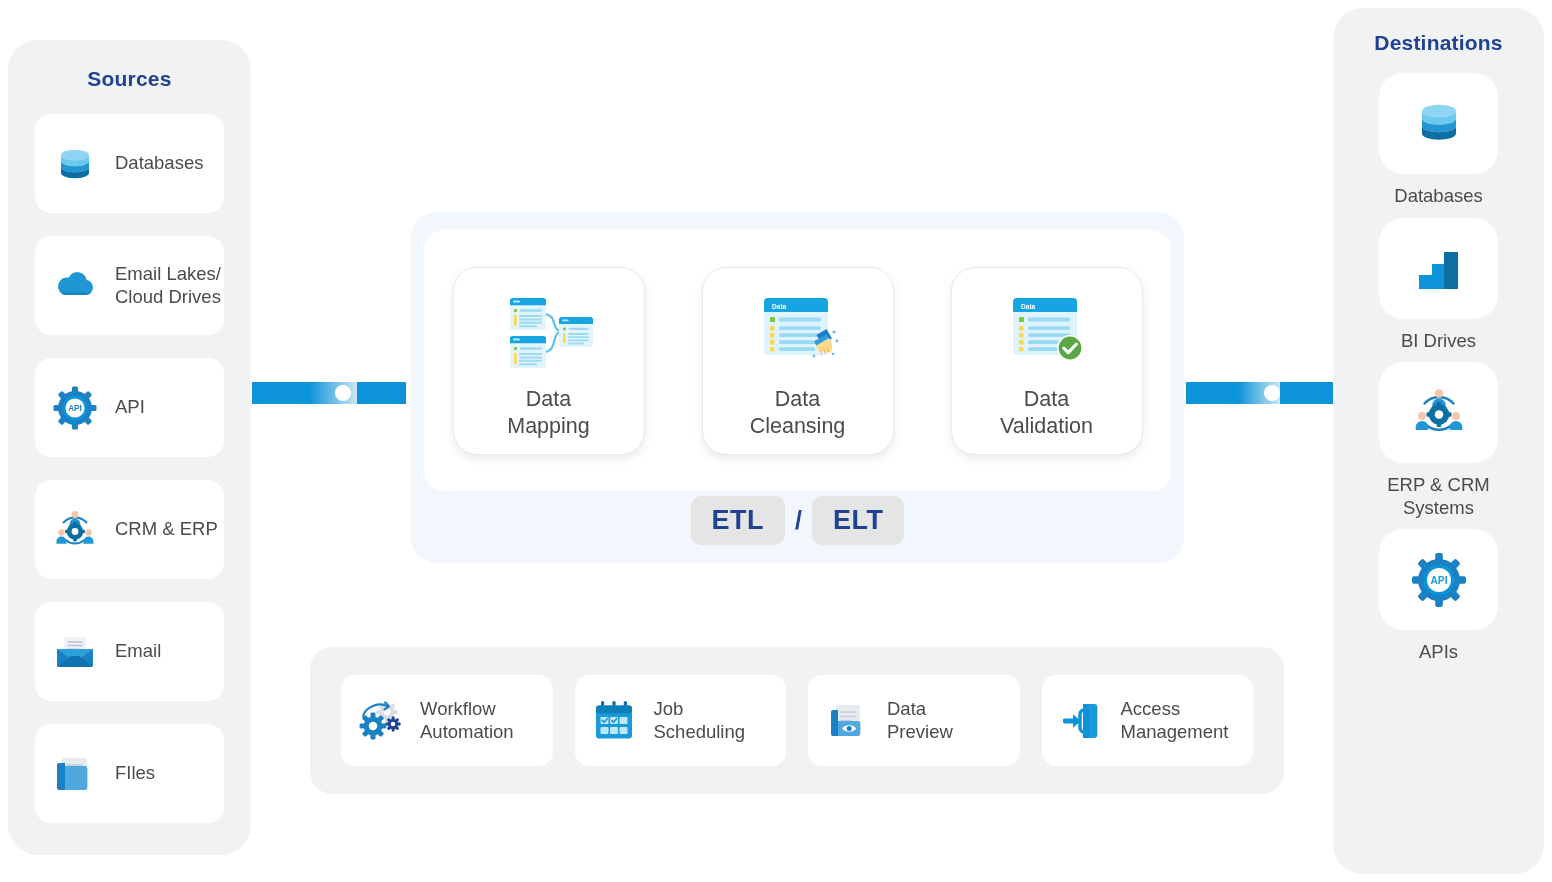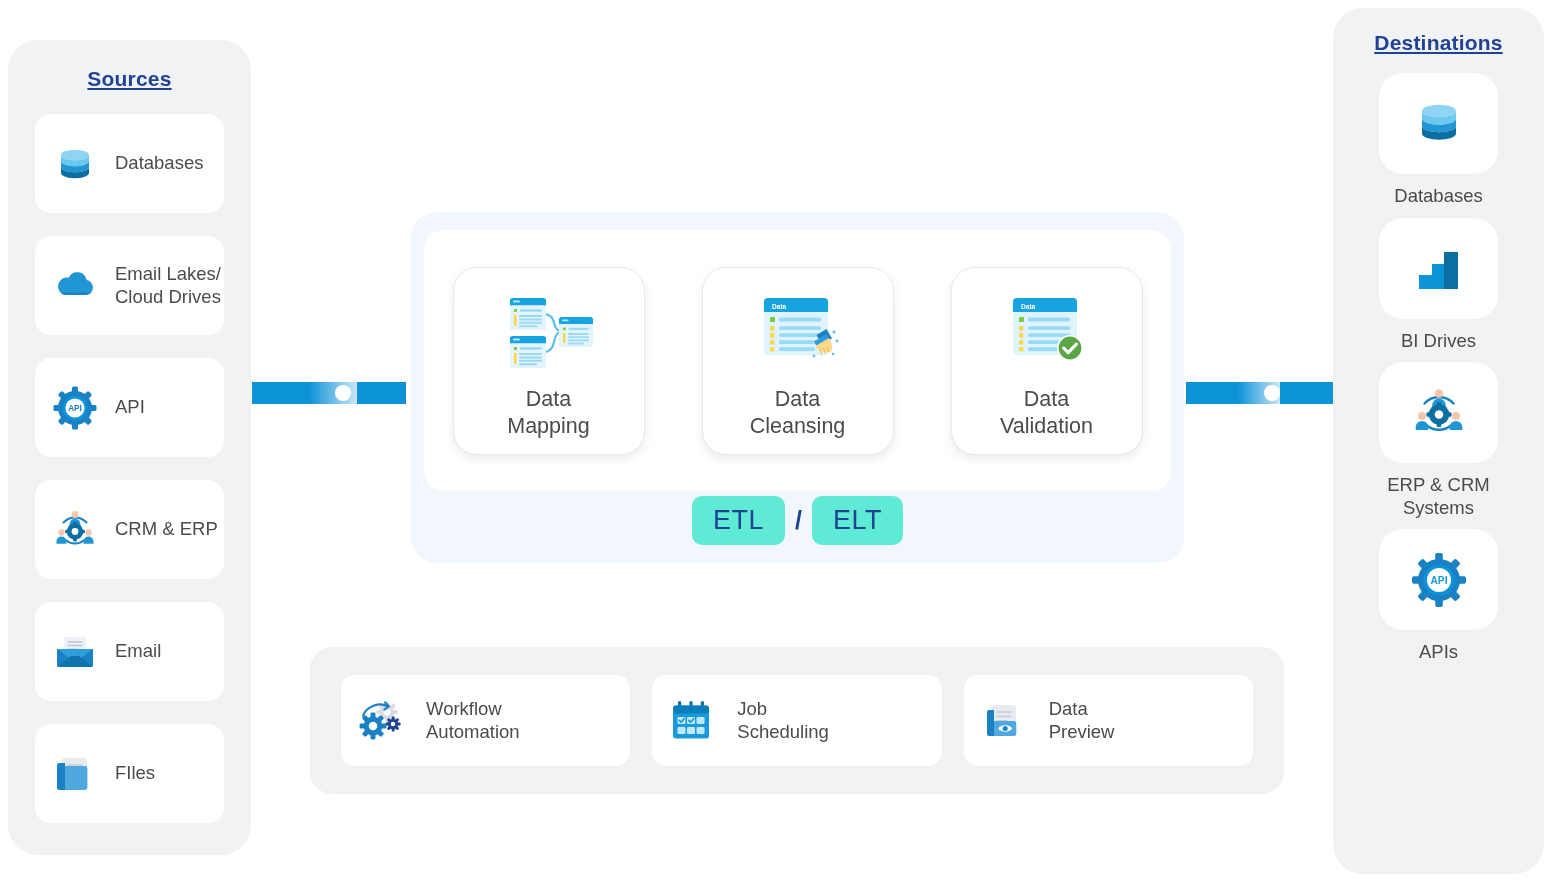--- a/index.html
+++ b/index.html
@@ -19,21 +19,20 @@
   }
   #sources-panel { left: 8px; top: 40px; width: 243px; height: 815px; }
   #destinations-panel { left: 1333px; top: 8px; width: 211px; height: 866px; }
 
   .panel-title {
     text-align: center;
     font-size: 21px;
     font-weight: bold;
     color: #1f4292;
     letter-spacing: .2px;
-    text-decoration: underline;
   }
   #sources-panel .panel-title { margin-top: 27px; }
   #destinations-panel .panel-title { margin-top: 23px; }
 
   
   .source-list { margin-top: 23px; padding: 0 27px; }
   .source-card {
     display: flex; align-items: center;
     gap: 17px;
     height: 99px;
@@ -87,24 +86,24 @@
     line-height: 1.26;
   }
 
   .etl-row {
     position: absolute;
     left: 0; right: 0; bottom: 18px;
     display: flex; align-items: center; justify-content: center;
     gap: 10px;
   }
   .etl-pill {
-    background: #5eead4;
+    background: #e5e5e5;
     border-radius: 10px;
     padding: 9px 21px;
-    font-size: 27px; font-weight: normal;
+    font-size: 27px; font-weight: bold;
     color: #1f4292;
     letter-spacing: .5px;
   }
   .etl-slash { font-size: 25px; font-weight: bold; color: #1f4292; }
 
   
   .connector {
     position: absolute;
     top: 382px; height: 22px;
     background: #0d93d8;
@@ -137,21 +136,21 @@
     display: flex; align-items: center;
     padding: 0 31px;
     gap: 22px;
   }
   .feature-card {
     flex: 1 1 0;
     height: 91px;
     background: #ffffff;
     border-radius: 14px;
     display: flex; align-items: center;
-    gap: 24px;
+    gap: 18px;
     padding-left: 17px;
   }
   .feature-icon { width: 44px; height: 44px; flex: 0 0 44px; position: relative; }
   .feature-label { font-size: 18.5px; color: #4b4b4b; line-height: 1.24; }
 
   
   .dest-list { margin-top: 18px; display: flex; flex-direction: column; align-items: center; }
   .dest-item { display: flex; flex-direction: column; align-items: center; margin-bottom: 10px; }
   .dest-tile {
     width: 119px; height: 101px;
@@ -538,20 +537,35 @@
           <g transform="translate(24.2,29.5)">
             <path d="M-7 0 C-4.4 -4.2 4.4 -4.2 7 0 C4.4 4.2 -4.4 4.2 -7 0 z" fill="#ffffff"></path>
             <circle cx="0" cy="0" r="2.5" fill="#1a81c4"></circle>
           </g>
         </svg>
       </span>
       <span class="feature-label" style="white-space:pre-line">Data
 Preview</span>
     </div>
 
+    <div class="feature-card">
+      <span class="feature-icon">
+        <svg viewBox="0 0 44 44" width="44" height="44">
+          <path d="M24 5 h11 a3.4 3.4 0 0 1 3.4 3.4 v27.2 a3.4 3.4 0 0 1 -3.4 3.4 h-11 z" fill="#1a9ada"></path>
+          <path d="M24 5 h6 v34 h-6 z" fill="#0d93d8"></path>
+          <path d="M25 11 a4 4 0 0 0 -4 4 v14 a4 4 0 0 0 4 4" fill="none" stroke="#0d93d8" stroke-width="3.4" stroke-linecap="round"></path>
+          <g fill="#0d93d8">
+            <rect x="4" y="19.5" width="13" height="5" rx="1.4"></rect>
+            <path d="M14 15.2 l8 6.8 l-8 6.8 z"></path>
+          </g>
+        </svg>
+      </span>
+      <span class="feature-label" style="white-space:pre-line">Access
+Management</span>
+    </div>
 
   </div>
 
   <div class="panel" id="destinations-panel">
     <div class="panel-title">Destinations</div>
     <div class="dest-list">
 
       <div class="dest-item">
         <div class="dest-tile">
           <span class="dest-icon">

